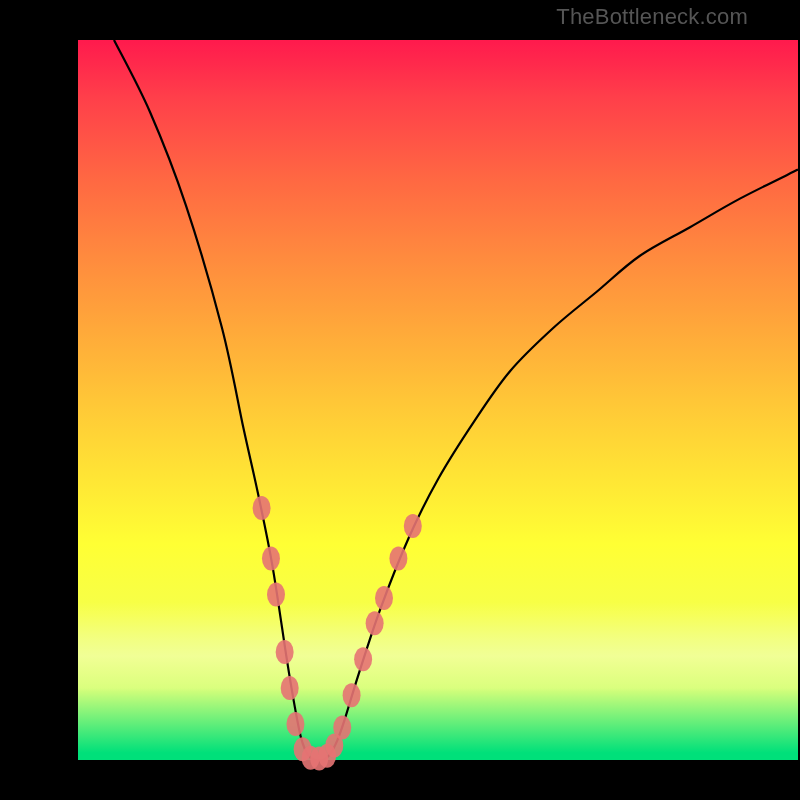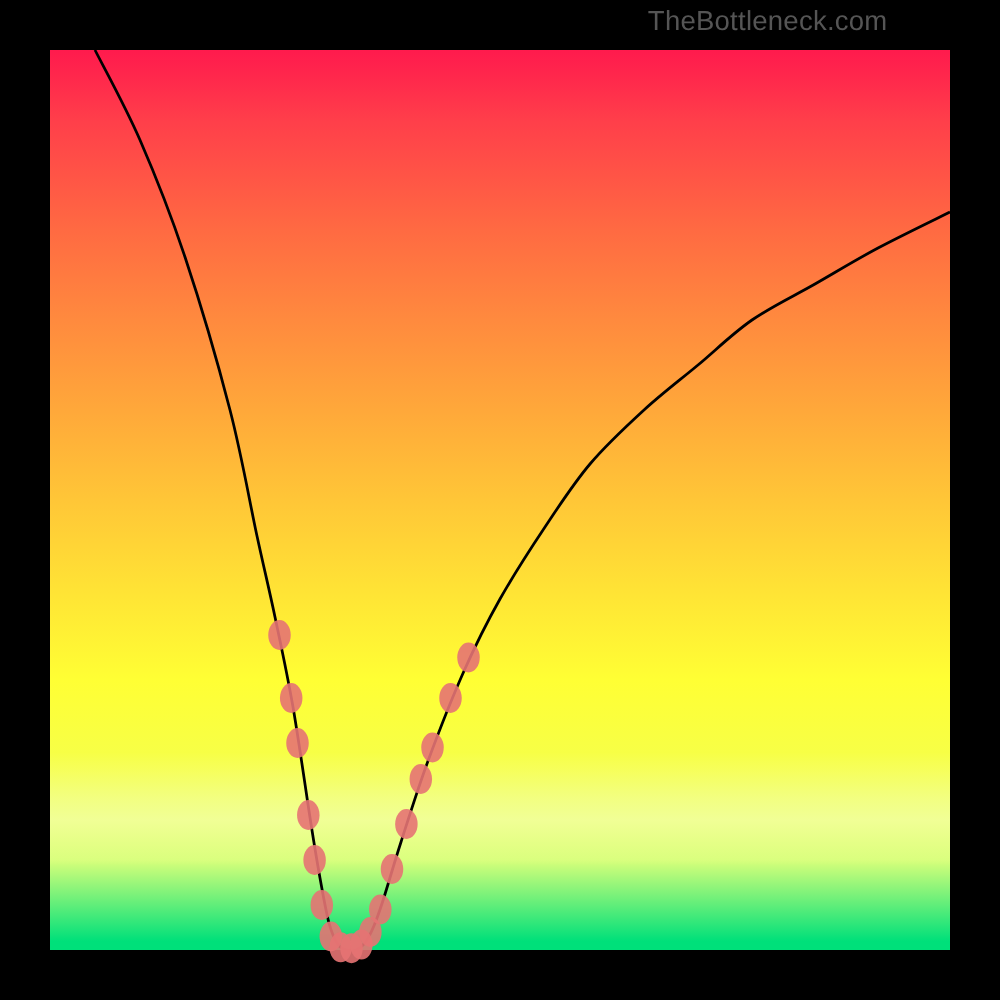--- a/index.html
+++ b/index.html
@@ -8,20 +8,21 @@
     width: 800px;
     height: 800px;
     background: #000;
     overflow: hidden;
     font-family: Arial, Helvetica, sans-serif;
   }
   .canvas {
     position: relative;
     width: 720px;
     height: 800px;
+    margin-left: 38px;
   }
   .watermark {
     position: absolute;
     top: 4px;
     right: 10px;
     color: #555;
     font-size: 22px;
     font-weight: 500;
     letter-spacing: 0.2px;
     z-index: 10;

